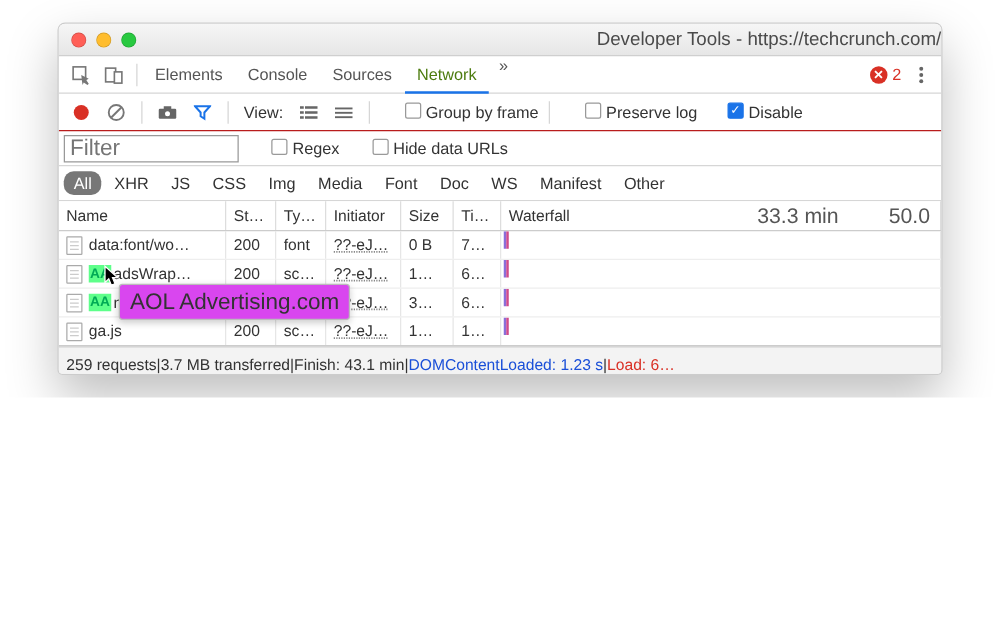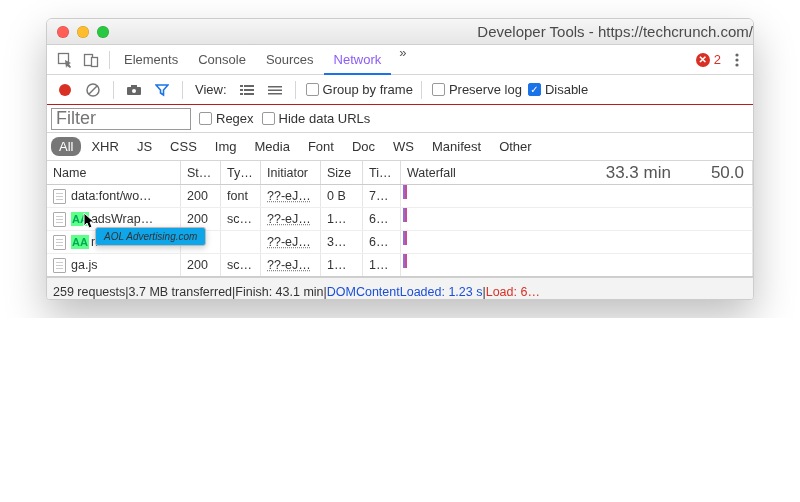--- a/index.html
+++ b/index.html
@@ -7,31 +7,31 @@
   .window { width: 708px; margin: 18px auto; border: 1px solid #ccc; border-radius: 6px 6px 4px 4px; box-shadow: 0 18px 40px rgba(0,0,0,0.25); overflow: hidden; background:#fff; }
   .titlebar { height: 26px; background: linear-gradient(#f6f6f6,#e6e6e6); border-bottom: 1px solid #cfcfcf; display:flex; align-items:center; position:relative; }
   .tbuttons { display:flex; gap:8px; padding-left:10px; }
   .tbtn { width:12px; height:12px; border-radius:50%; box-shadow: inset 0 0 0 0.5px rgba(0,0,0,0.2); }
   .tb-close{background:#ff5f57;} .tb-min{background:#ffbd2e;} .tb-max{background:#28c940;}
   .title { position:absolute; left:0; right:0; text-align:right; font-size:15px; color:#4a4a4a; pointer-events:none; }
   .tabbar { height:30px; border-bottom:1px solid #d6d6d6; display:flex; align-items:center; padding:0 6px; font-size:13px; color:#5a5a5a; }
   .tabbar .iconbtn { width:24px; height:24px; display:flex; align-items:center; justify-content:center; margin-right:2px; }
   .tabs { display:flex; align-items:stretch; height:100%; }
   .tab { padding:0 10px; display:flex; align-items:center; cursor:default; color:#555; }
-  .tab.active { color:#8b5cf6; border-bottom:2px solid #1a73e8; margin-bottom:-1px; }
+  .tab.active { color:#4d7c0f; border-bottom:2px solid #1a73e8; margin-bottom:-1px; }
   .more { padding:0 8px; color:#555; }
   .tabbar .spacer { flex:1; }
   .errbadge { display:flex; align-items:center; gap:4px; color:#d93025; font-size:13px; margin-right:6px; }
   .errcircle{width:14px;height:14px;border-radius:50%;background:#d93025;color:#fff;font-size:10px;display:flex;align-items:center;justify-content:center;font-weight:bold;}
   .kebab{width:20px;display:flex;align-items:center;justify-content:center;}
   .toolbar { height:30px; border-bottom:1px solid #b91c1c; display:flex; align-items:center; padding:0 6px; font-size:13px; color:#333; gap:4px; }
   .toolbar .tbitem { width:24px; height:22px; display:flex; align-items:center; justify-content:center; }
   .sep{width:1px;height:18px;background:#d6d6d6;margin:0 4px;}
   .rec{width:12px;height:12px;border-radius:50%;background:#d93025;}
-  .chk{display:flex;align-items:center;gap:4px;margin-left:2px;}
+  .chk{display:flex;gap:4px;margin-left:20px;}
   .chkbox{width:13px;height:13px;border:1px solid #999;border-radius:2px;display:flex;align-items:center;justify-content:center;background:#fff;}
   .chkbox.on{background:#1a73e8;border-color:#1a73e8;}
   .chkbox.on::after{content:"✓";color:#fff;font-size:10px;line-height:1;}
   .filterrow{height:28px;border-bottom:1px solid #d6d6d6;display:flex;align-items:center;padding:2px 4px;font-size:13px;color:#333;gap:6px;}
   .finput{width:140px;height:22px;border:1px solid #999;padding:0 4px;font-size:18px;outline:none;}
   .typerow{height:28px;border-bottom:1px solid #d6d6d6;display:flex;align-items:center;padding:0 4px;font-size:13px;color:#333;gap:0;}
   .pill{padding:2px 8px;margin-right:2px;border-radius:8px;cursor:default;}
   .pill.sel{background:#777;color:#fff;}
   .gridhead{height:24px;border-bottom:1px solid #ccc;display:flex;font-size:12.5px;color:#333;background:#fff;}
   .col{border-right:1px solid #ddd;display:flex;align-items:center;padding:0 6px;overflow:hidden;white-space:nowrap;}
@@ -40,21 +40,21 @@
   .row .col{border-right:1px solid #e6e6e6;}
   .fileico{width:13px;height:15px;border:1px solid #aaa;border-radius:1px;margin-right:5px;flex:none;background:#fff;position:relative;}
   .fileico::after{content:"";position:absolute;top:3px;left:2px;right:2px;height:1px;background:#ccc;box-shadow:0 3px 0 #ccc,0 6px 0 #ccc;}
   .aa{display:inline-block;background:#5eff8a;color:#0a5;font-weight:bold;font-size:11px;padding:0 1px;margin-right:2px;line-height:14px;}
   .initlink{text-decoration:underline dotted #888;color:#333;}
   .wfseg{position:absolute;top:0;height:14px;}
   .ruler{position:absolute;right:0;top:0;bottom:0;display:flex;align-items:center;font-size:17px;color:#555;gap:40px;padding-right:8px;}
   .status{height:22px;border-top:1px solid #d0d0d0;background:#f3f3f3;font-size:12.5px;color:#333;display:flex;align-items:flex-end;padding:0 6px;white-space:nowrap;overflow:hidden;}
   .status .blue{color:#1a4fd8;} .status .red{color:#d93025;}
   .cursor{position:absolute;width:14px;height:18px;pointer-events:none;}
-  .tooltip{position:absolute;background:#0ea5e9;border:1px solid #bbb;border-radius:3px;padding:3px 8px;font-size:10px;color:#333;box-shadow:0 2px 6px rgba(0,0,0,0.2);white-space:nowrap;font-style:italic;}
+  .tooltip{position:absolute;background:#d946ef;border:1px solid #bbb;border-radius:3px;padding:3px 8px;font-size:18px;color:#333;box-shadow:0 2px 6px rgba(0,0,0,0.2);white-space:nowrap;}
   svg{display:block;}
 </style>
 </head>
 <body>
 
 <div class="window">
 
   <div class="titlebar">
     <div class="tbuttons">
       <div class="tbtn tb-close"></div>

